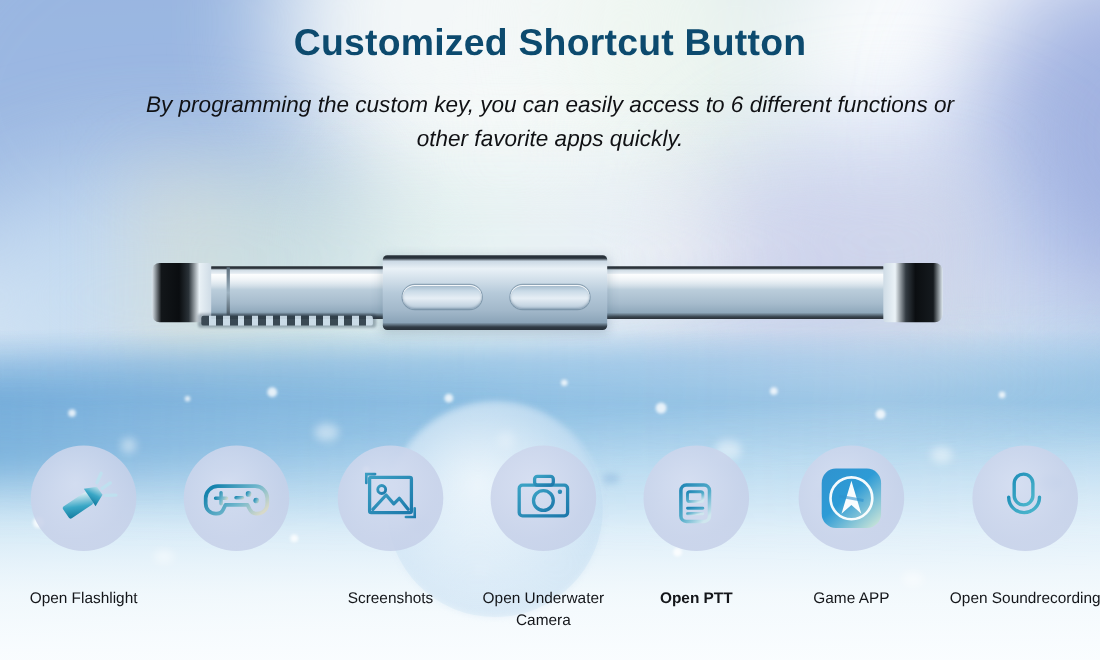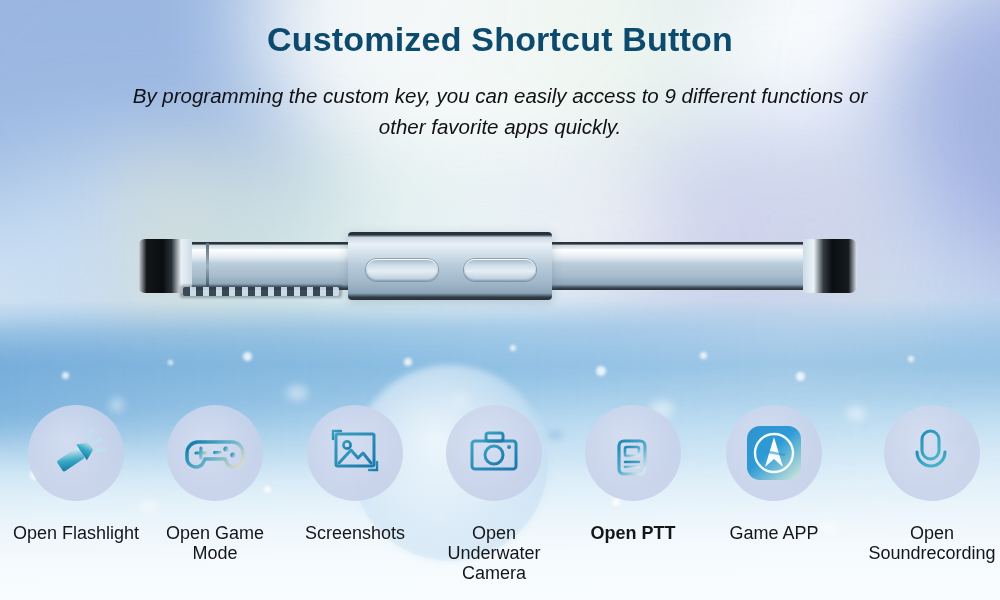--- a/index.html
+++ b/index.html
@@ -166,21 +166,21 @@
 
   
   .features{ position:absolute; left:0; top:405px; width:1000px; height:190px; }
   .feat{ position:absolute; top:0; width:140px; text-align:center; }
   .disc{
     position:relative; margin:0 auto; width:96px; height:96px; border-radius:50%;
     background:radial-gradient(circle at 42% 36%, rgba(214,222,241,.92), rgba(199,209,233,.86) 60%, rgba(193,204,230,.78) 100%);
     display:flex; align-items:center; justify-content:center;
   }
   .feat-label{
-    margin-top:22px; font-size:18px; color:#14161a; line-height:20px;
+    margin-top:32px; font-size:14px; color:#14161a; line-height:20px;
   }
   svg{ display:block; overflow:visible; }
 </style>
 </head>
 <body>
 
 <div class="stage">
 
   <div class="bg-base"></div>
   <div class="bg-blob b1"></div>
@@ -217,21 +217,21 @@
   <div class="bokeh" style="left:908px; top:356px; width:6px;  height:6px;"></div>
   <div class="bokeh dark" style="left:944px; top:432px; width:22px; height:14px;"></div>
   <div class="bokeh" style="left:30px;  top:470px; width:10px; height:10px;"></div>
   <div class="bokeh soft" style="left:140px; top:500px; width:18px; height:12px;"></div>
   <div class="bokeh" style="left:264px; top:486px; width:7px;  height:7px;"></div>
   <div class="bokeh soft" style="left:430px; top:512px; width:16px; height:11px;"></div>
   <div class="bokeh" style="left:612px; top:498px; width:8px;  height:8px;"></div>
   <div class="bokeh soft" style="left:820px; top:520px; width:20px; height:13px;"></div>
 
   <div class="title">Customized Shortcut Button</div>
-  <div class="subtitle">By programming the custom key, you can easily access to 9 different functions or other favorite apps quickly.</div>
+  <div class="subtitle">By programming the custom key, you can easily access to 6 different functions or other favorite apps quickly.</div>
 
   <div class="phone-wrap">
     <div class="magnify-glow"></div>
     <div class="phone-body"></div>
     <div class="phone-sheen"></div>
     <div class="corner left"></div>
     <div class="corner right"></div>
     <div class="seam"></div>
     <div class="grille-shadow"></div>
     <div class="grille"></div>
@@ -275,21 +275,20 @@
               <stop offset="100%" stop-color="#d7d9c9"></stop>
             </linearGradient>
           </defs>
           <path d="M16 22 H50 a11 11 0 0 1 11 11 v5 a9 9 0 0 1 -9 9 h-1 a7 7 0 0 1 -6 -4 l-2 -4 H23 l-2 4 a7 7 0 0 1 -6 4 h-1 a9 9 0 0 1 -9 -9 v-5 a11 11 0 0 1 11 -11 Z" fill="none" stroke="url(#gPad)" stroke-width="3.4" stroke-linejoin="round"></path>
           <path d="M14 33 H24 M19 28 V38" stroke="url(#gPad)" stroke-width="3.2" stroke-linecap="round"></path>
           <circle cx="44" cy="29" r="2.6" fill="url(#gPad)"></circle>
           <circle cx="51" cy="35" r="2.6" fill="url(#gPad)"></circle>
           <rect x="31" y="31" width="9" height="3.2" rx="1.6" fill="url(#gPad)"></rect>
         </svg>
       </div>
-      <div class="feat-label">Open Game Mode</div>
     </div>
 
     <div class="feat" style="left:285px;">
       <div class="disc">
         <svg width="62" height="62" viewBox="0 0 62 62">
           <defs>
             <linearGradient id="gShot" x1="0" y1="0" x2="1" y2="1">
               <stop offset="0%" stop-color="#3b9ec2"></stop>
               <stop offset="100%" stop-color="#1b79ab"></stop>
             </linearGradient>

